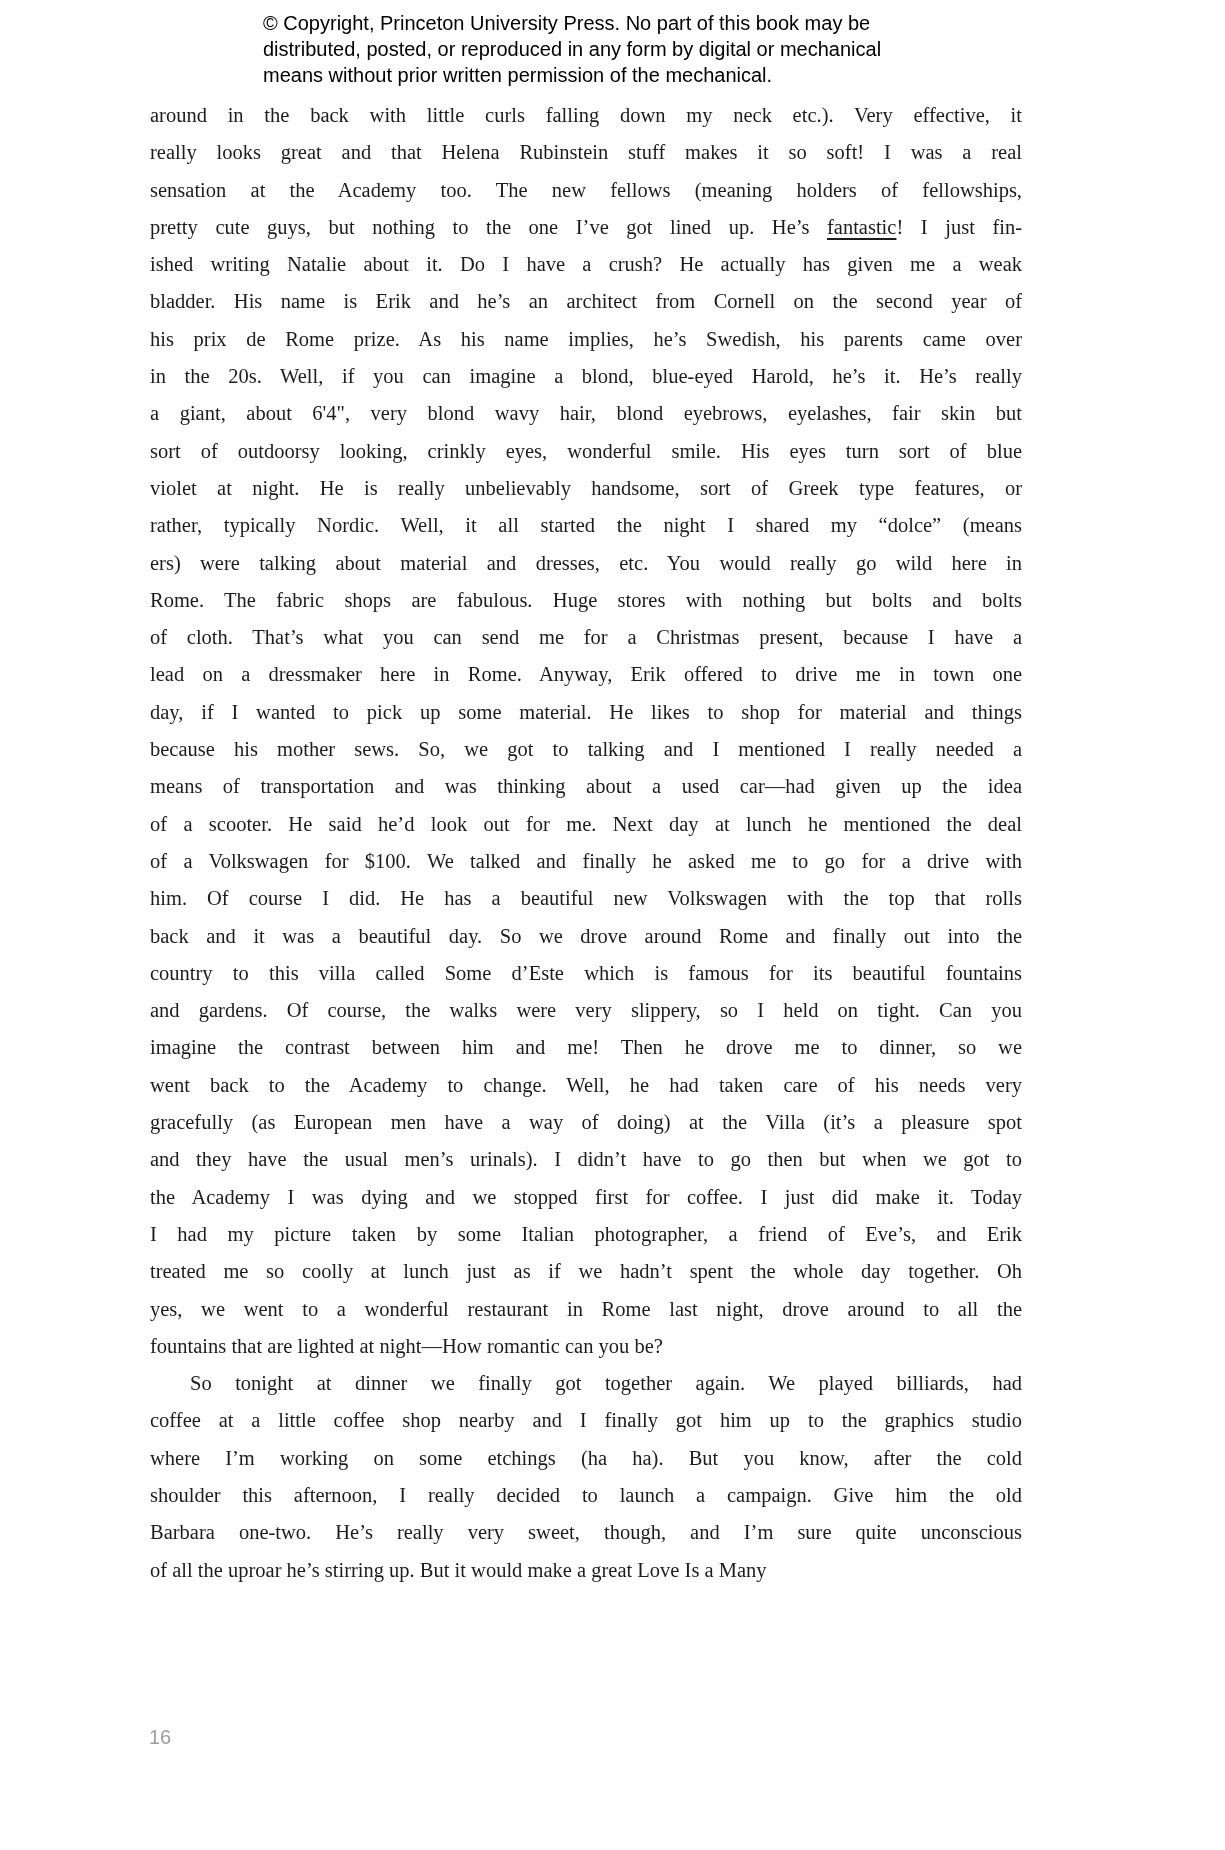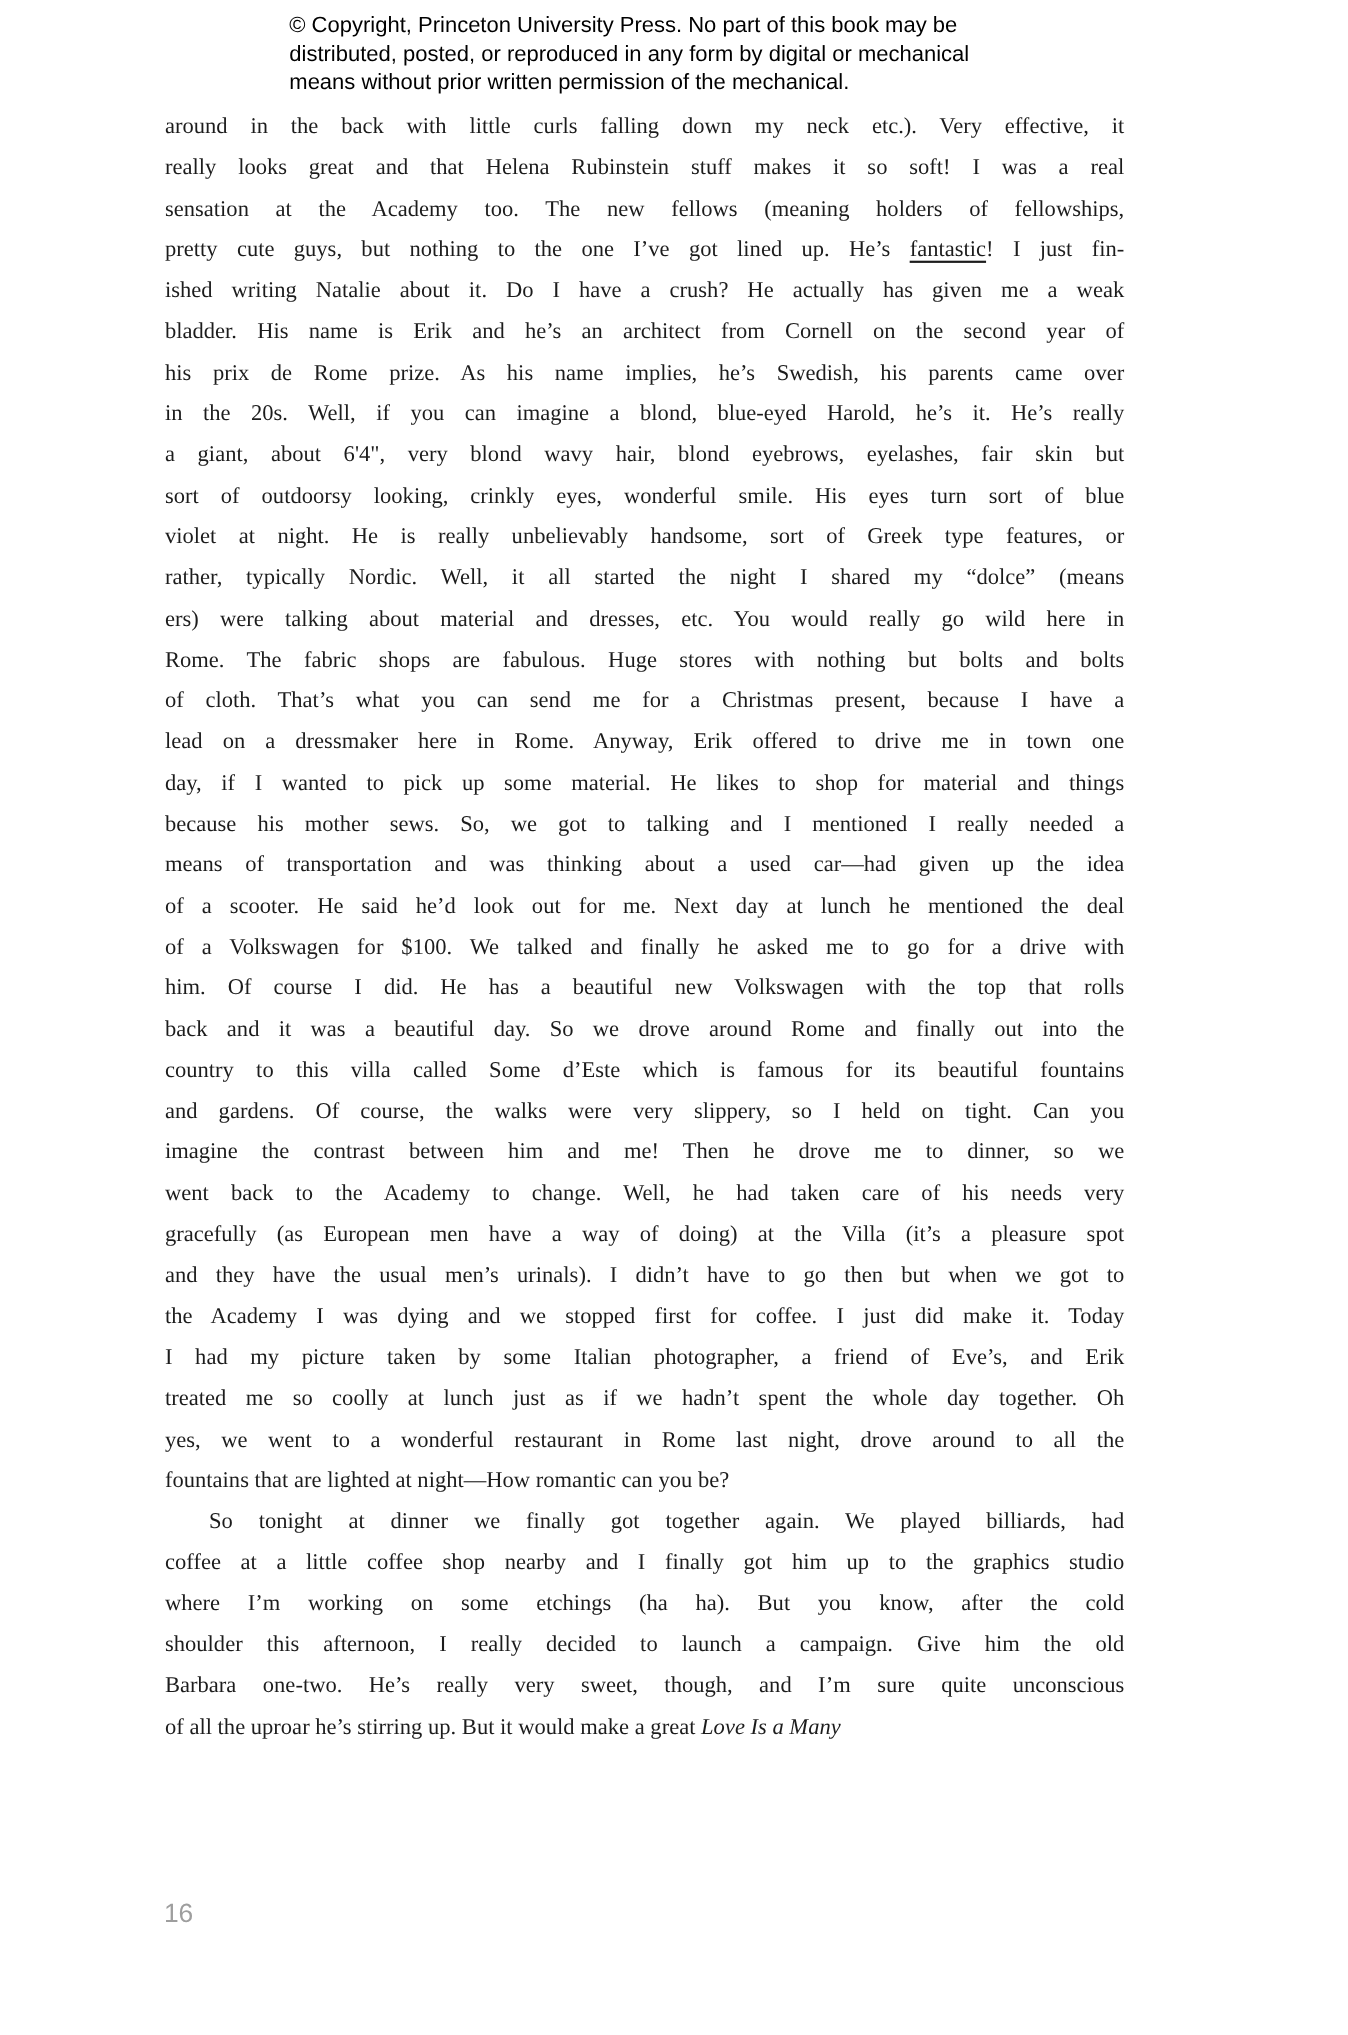--- a/index.html
+++ b/index.html
@@ -43,29 +43,28 @@
   }
   .line.indent {
     text-indent: 40px;
   }
   .seg-u {
     text-decoration: underline;
     text-decoration-thickness: 1.5px;
     text-underline-offset: 4px;
   }
   .seg-i {
-    font-style: italic;
     margin-top: 24px;
   }
   .pagenum {
     position: absolute;
     left: 149px;
     top: 1726px;
     font-family: "Liberation Sans", sans-serif;
-    font-size: 24px;
+    font-size: 20px;
     color: #9e9e9e;
   }
   .footer {
     position: absolute;
     left: 0;
     top: 1892px;
     width: 1082px;
     text-align: center;
     font-family: "Liberation Sans", sans-serif;
     font-size: 18.5px;

